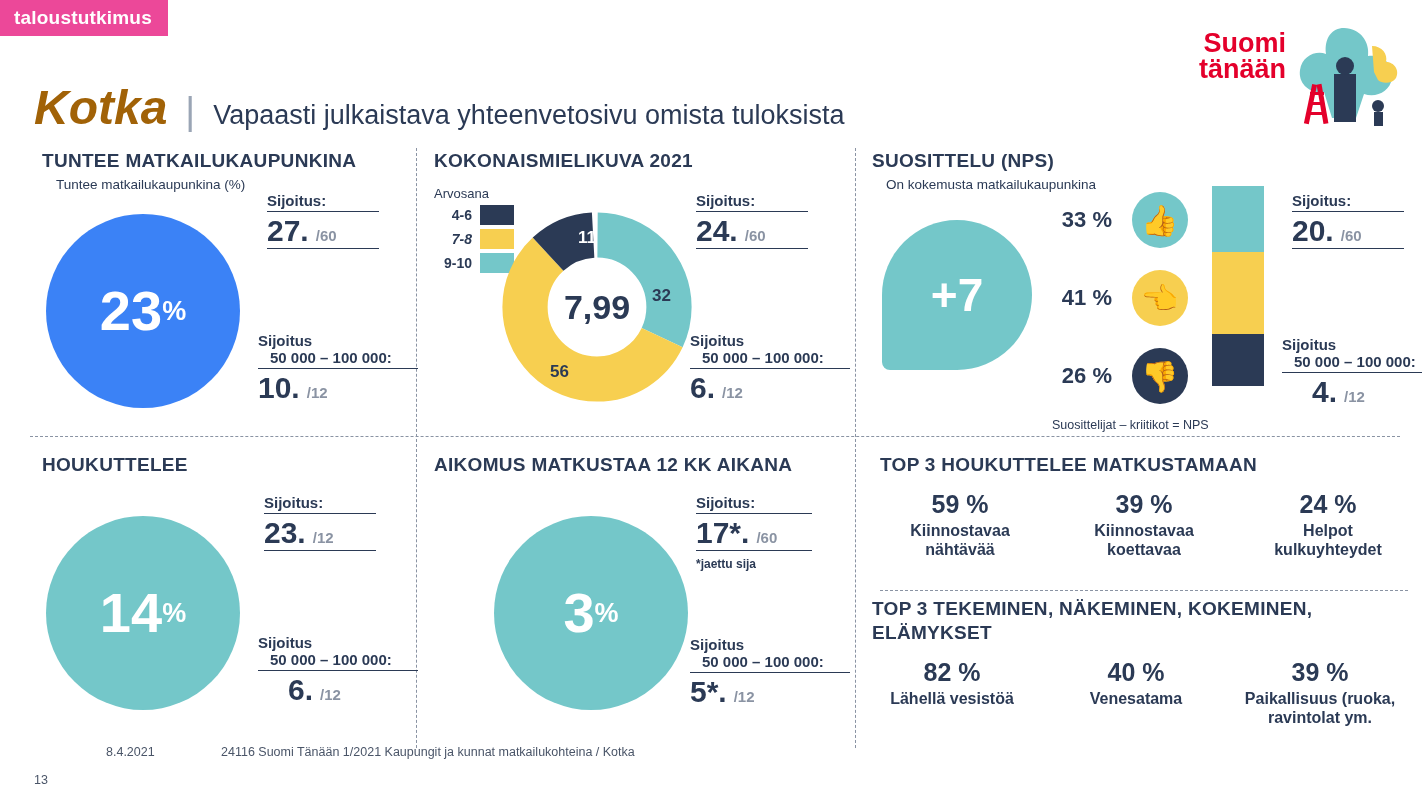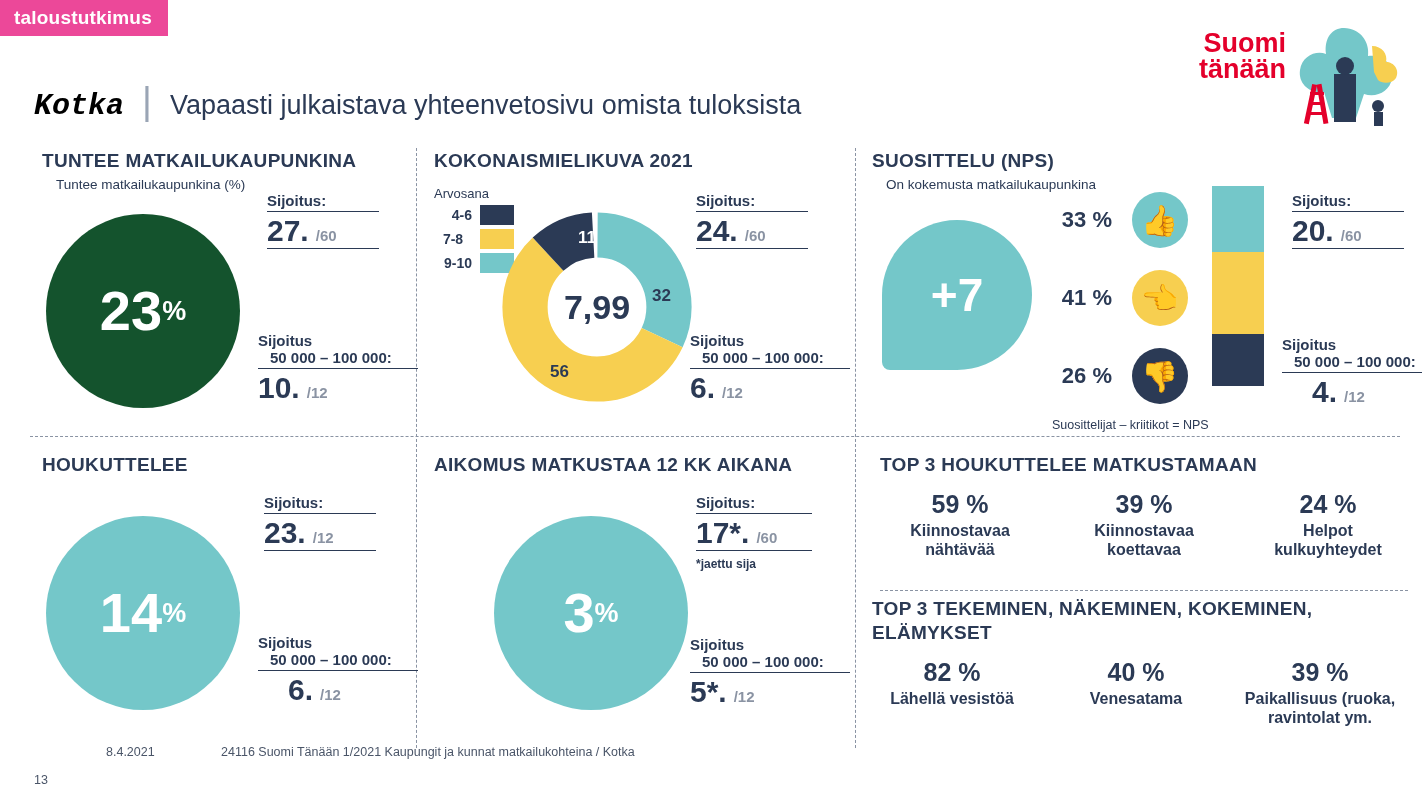--- a/index.html
+++ b/index.html
@@ -22,22 +22,22 @@
   }
   .brand .st-text{
     position:absolute;right:118px;top:8px;text-align:right;
     color:#e4002b;font-weight:bold;font-size:27px;line-height:26px;
   }
   .brand svg{position:absolute;right:0;top:0;}
   .title-row{
     position:absolute;left:34px;top:80px;display:flex;align-items:baseline;
   }
   .title-city{
-    color:#000000;font-weight:bold;font-style:italic;font-size:30px;
-    font-family:Liberation Mono, monospace;
+    color:#a16207;font-weight:bold;font-style:italic;font-size:48px;
+    font-family:Liberation Sans, sans-serif;
   }
   .title-sep{
     color:#9aa5b5;font-size:38px;margin:0 18px;font-weight:300;
   }
   .title-sub{
     color:#2b3a55;font-size:27px;
   }
   
   .grid{position:absolute;left:30px;top:148px;width:1370px;height:600px;}
   .vline{position:absolute;top:0;bottom:0;border-left:1px dashed #8a93a3;}
@@ -51,21 +51,21 @@
   .rank{position:absolute;}
   .rank .lbl{font-weight:bold;font-size:15px;color:#2b3a55;}
   .rank .line{border-bottom:1.5px solid #2b3a55;margin-top:2px;}
   .rank .val{font-weight:bold;font-size:30px;color:#2b3a55;margin-top:2px;}
   .rank .den{font-size:15px;color:#8a93a3;font-weight:bold;}
   .rank .valrow{display:flex;align-items:baseline;gap:7px;}
   
   .circle{border-radius:50%;display:flex;align-items:center;justify-content:center;color:#fff;font-weight:bold;}
   .circle .big{font-size:56px;line-height:56px;}
   .circle .pct{font-size:27px;font-weight:bold;}
-  .yellow{background:#14532d;}
+  .yellow{background:#3b82f6;}
   .teal{background:#74c7c9;}
   
   .legend-title{font-size:13px;color:#2b3a55;}
   .legend-row{display:flex;align-items:center;gap:8px;margin-top:4px;}
   .legend-row .sw{width:34px;height:20px;display:inline-block;}
   .legend-row .lt{font-weight:bold;font-size:14px;color:#2b3a55;}
   .donut-wrap{position:relative;}
   .donut-center{
     position:absolute;left:0;top:0;width:100%;height:100%;
     display:flex;align-items:center;justify-content:center;
@@ -171,21 +171,21 @@
   <div class="panel" style="left:404px;top:2px;width:410px;height:280px;">
     <div class="p-title">KOKONAISMIELIKUVA 2021</div>
 
     <div style="position:absolute;left:0;top:36px;">
       <div class="legend-title">Arvosana</div>
       <div class="legend-row">
         <span class="lt" style="width:38px;text-align:right;">4-6</span>
         <span class="sw" style="background:#2b3a55;"></span>
       </div>
       <div class="legend-row">
-        <span class="lt" style="width:38px;text-align:center;">7-8</span>
+        <span class="lt" style="width:38px;text-align:right;font-style:italic;">7-8</span>
         <span class="sw" style="background:#f7cf50;"></span>
       </div>
       <div class="legend-row">
         <span class="lt" style="width:38px;text-align:right;">9-10</span>
         <span class="sw" style="background:#74c7c9;"></span>
       </div>
     </div>
 
     <div class="donut-wrap" style="position:absolute;left:68px;top:62px;width:190px;height:190px;">
       <svg width="190" height="190" viewBox="0 0 42 42">

